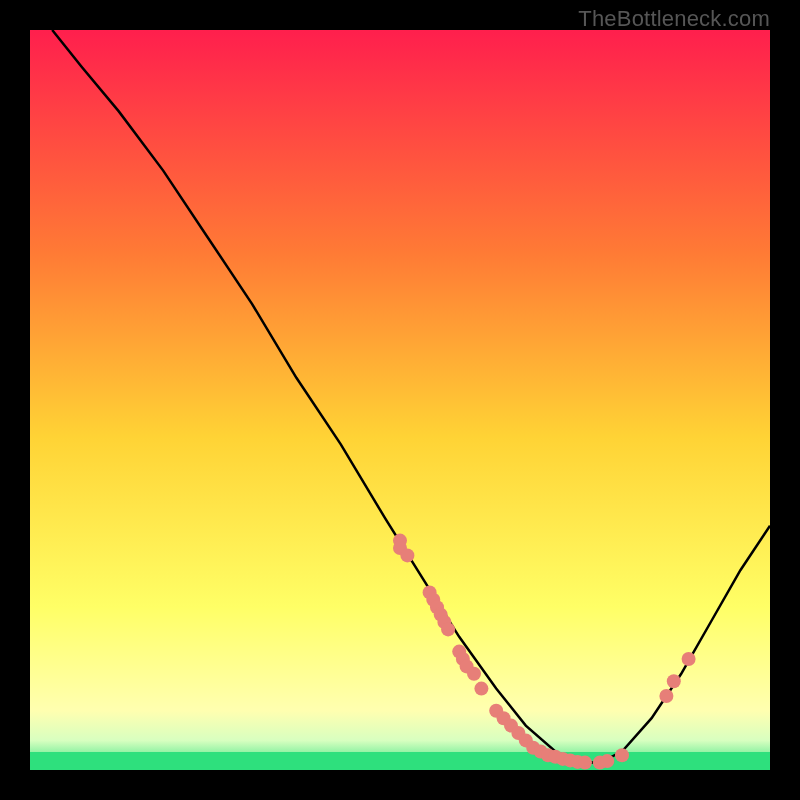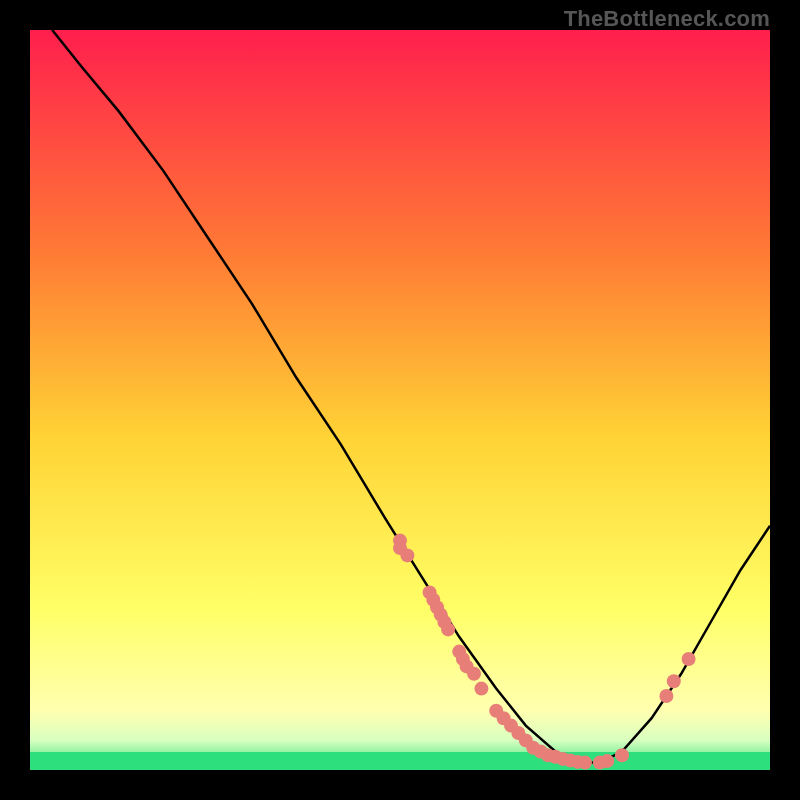--- a/index.html
+++ b/index.html
@@ -18,21 +18,21 @@
     width: 740px;
     height: 740px;
     box-sizing: border-box;
   }
   .watermark {
     position: absolute;
     top: 6px;
     right: 30px;
     color: #565656;
     font-size: 22px;
-    font-weight: 700;
+    font-weight: 400;
     letter-spacing: 0.2px;
     user-select: none;
     margin-left: 8px;
   }
   svg {
     display: block;
   }
 </style>
 </head>
 <body>

